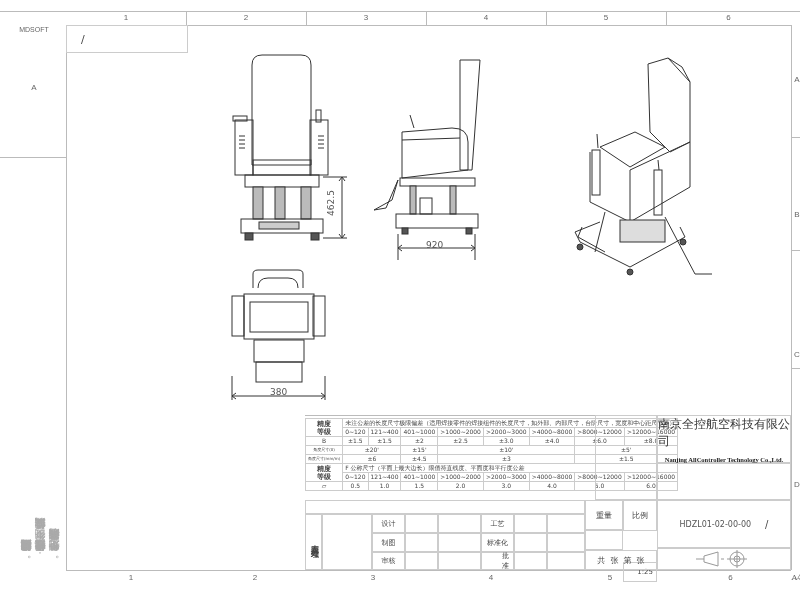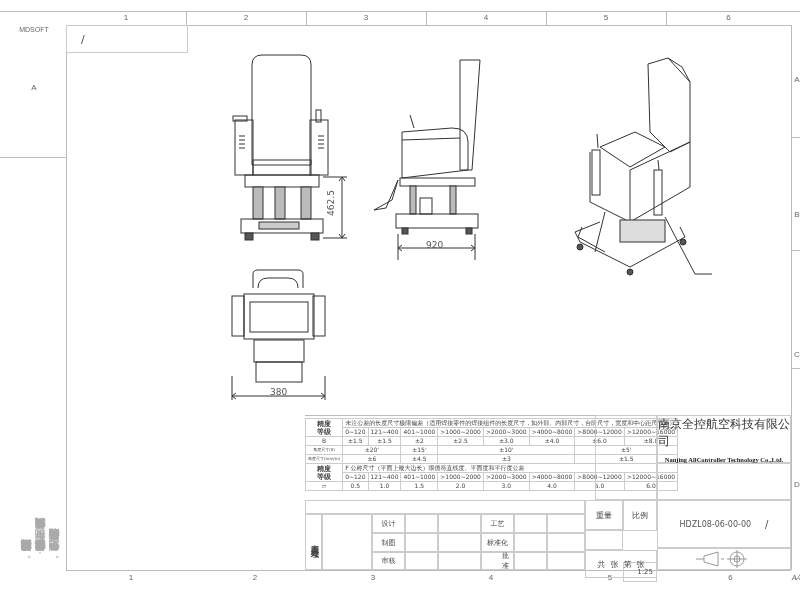--- a/index.html
+++ b/index.html
@@ -261,24 +261,24 @@
 <div class="cell" style="left:405px;top:552px;width:33px;height:18px;"></div>
 <div class="cell" style="left:438px;top:552px;width:43px;height:18px;"></div>
 <div class="cell" style="left:481px;top:552px;width:33px;height:18px;padding-left:20px;">批准</div>
 <div class="cell" style="left:514px;top:552px;width:33px;height:18px;"></div>
 <div class="cell" style="left:547px;top:552px;width:38px;height:18px;"></div>
 
 <div class="cell" style="left:585px;top:500px;width:38px;height:30px;font-size:8px;">重量</div>
 <div class="cell" style="left:623px;top:500px;width:34px;height:31px;font-size:8px;">比例</div>
 <div class="cell" style="left:585px;top:530px;width:38px;height:20px;"></div>
 <div class="cell" style="left:623px;top:530px;width:34px;height:20px;justify-content:flex-end;padding-right:3px;margin-top:32px;">1:25</div>
-<div class="cell" style="left:585px;top:550px;width:72px;height:28px;font-size:8px;white-space:pre;">共  张  第  张</div>
+<div class="cell" style="left:585px;top:550px;width:72px;height:20px;font-size:8px;white-space:pre;">共  张  第  张</div>
 
 <div class="cell" style="left:657px;top:500px;width:134px;height:48px;">
-  <span style="font-size:8px;color:#555;">HDZL08-06-00-00</span>
+  <span style="font-size:8px;color:#555;">HDZL01-02-00-00</span>
   <span style="font-size:10px;margin-left:14px;">/</span>
 </div>
 <div class="cell" style="left:657px;top:548px;width:134px;height:22px;">
   <svg width="60" height="18" viewBox="0 0 60 18" style="position:relative;">
     <g fill="none" stroke="#999" stroke-width="1">
       <line x1="2" y1="9" x2="10" y2="9"></line>
       <path d="M10 6 L24 2 L24 16 L10 12 Z"></path>
       <line x1="27" y1="9" x2="30" y2="9"></line>
       <circle cx="43" cy="9" r="7"></circle>
       <circle cx="43" cy="9" r="3"></circle>

